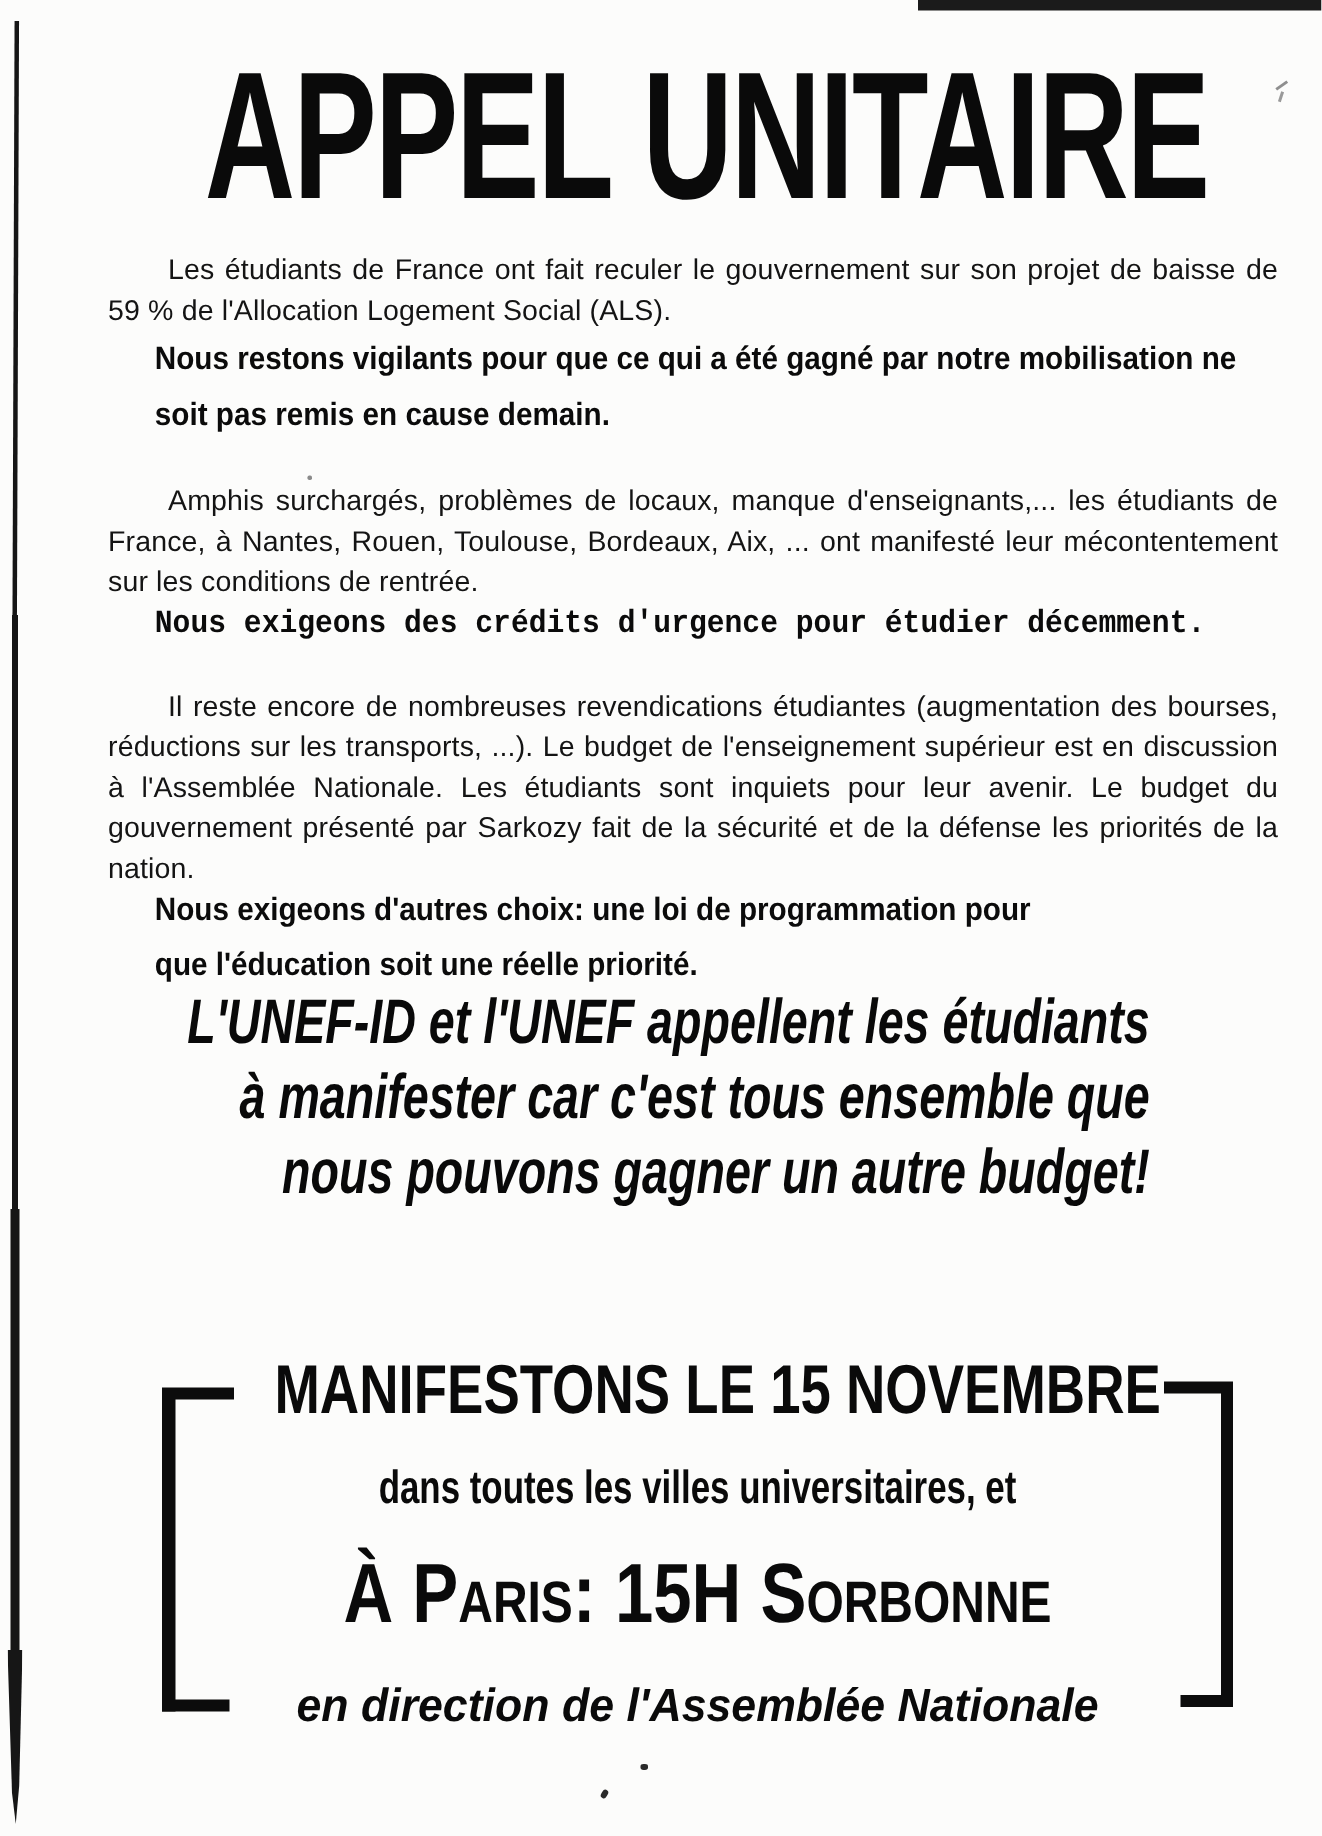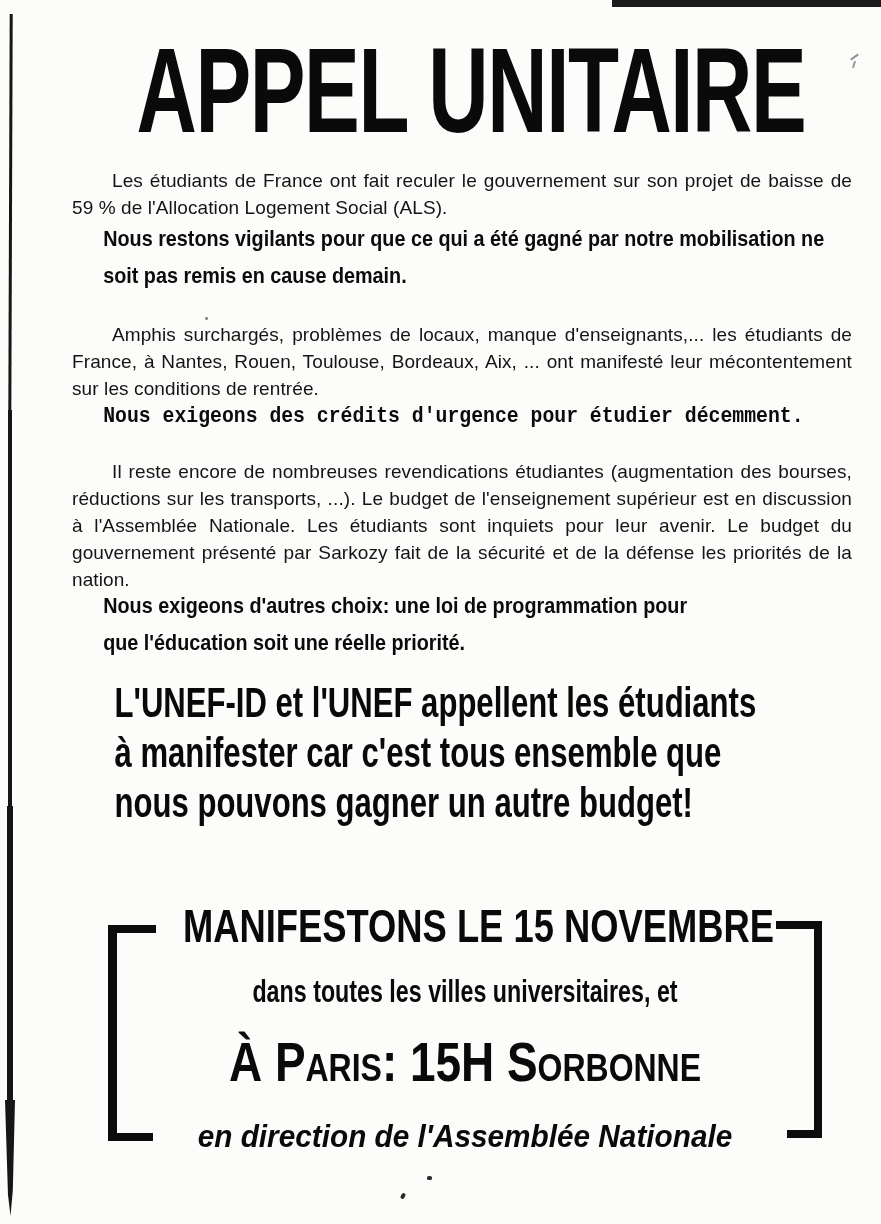--- a/index.html
+++ b/index.html
@@ -44,21 +44,21 @@
   .p3{top:458px;}
 
   
   .slogan{left:72px;width:780px;text-align:left;font-weight:bold;color:#0b0b0b;}
   .slogan .ln{display:block;white-space:nowrap;font-size:21.5px;line-height:37px;transform:scaleX(.92);}
   .s1{top:221px;}
   .s2{top:398px;font-family:Liberation Mono, monospace;}
   .s3{top:560px;margin-top:28px;}
 
   
-  .appeal{left:0;right:0;top:678px;text-align:left;font-weight:bold;color:#090909;}
+  .appeal{left:0;right:0;top:656px;text-align:right;font-weight:bold;color:#090909;font-style:italic;}
   .appeal .ln{display:block;white-space:nowrap;font-size:42px;line-height:50px;transform:scaleX(.74);}
 
   
   .bx{background:#0c0c0c;}
   .bx-left-v{left:108px;top:926px;width:9px;height:215px;}
   .bx-right-v{left:814px;top:922px;width:8px;height:216px;}
   .bx-tl{left:108px;top:925px;width:48px;height:8px;}
   .bx-tr{left:776px;top:921px;width:46px;height:8px;}
   .bx-bl{left:108px;top:1133px;width:45px;height:8px;}
   .bx-br{left:787px;top:1130px;width:35px;height:8px;}

